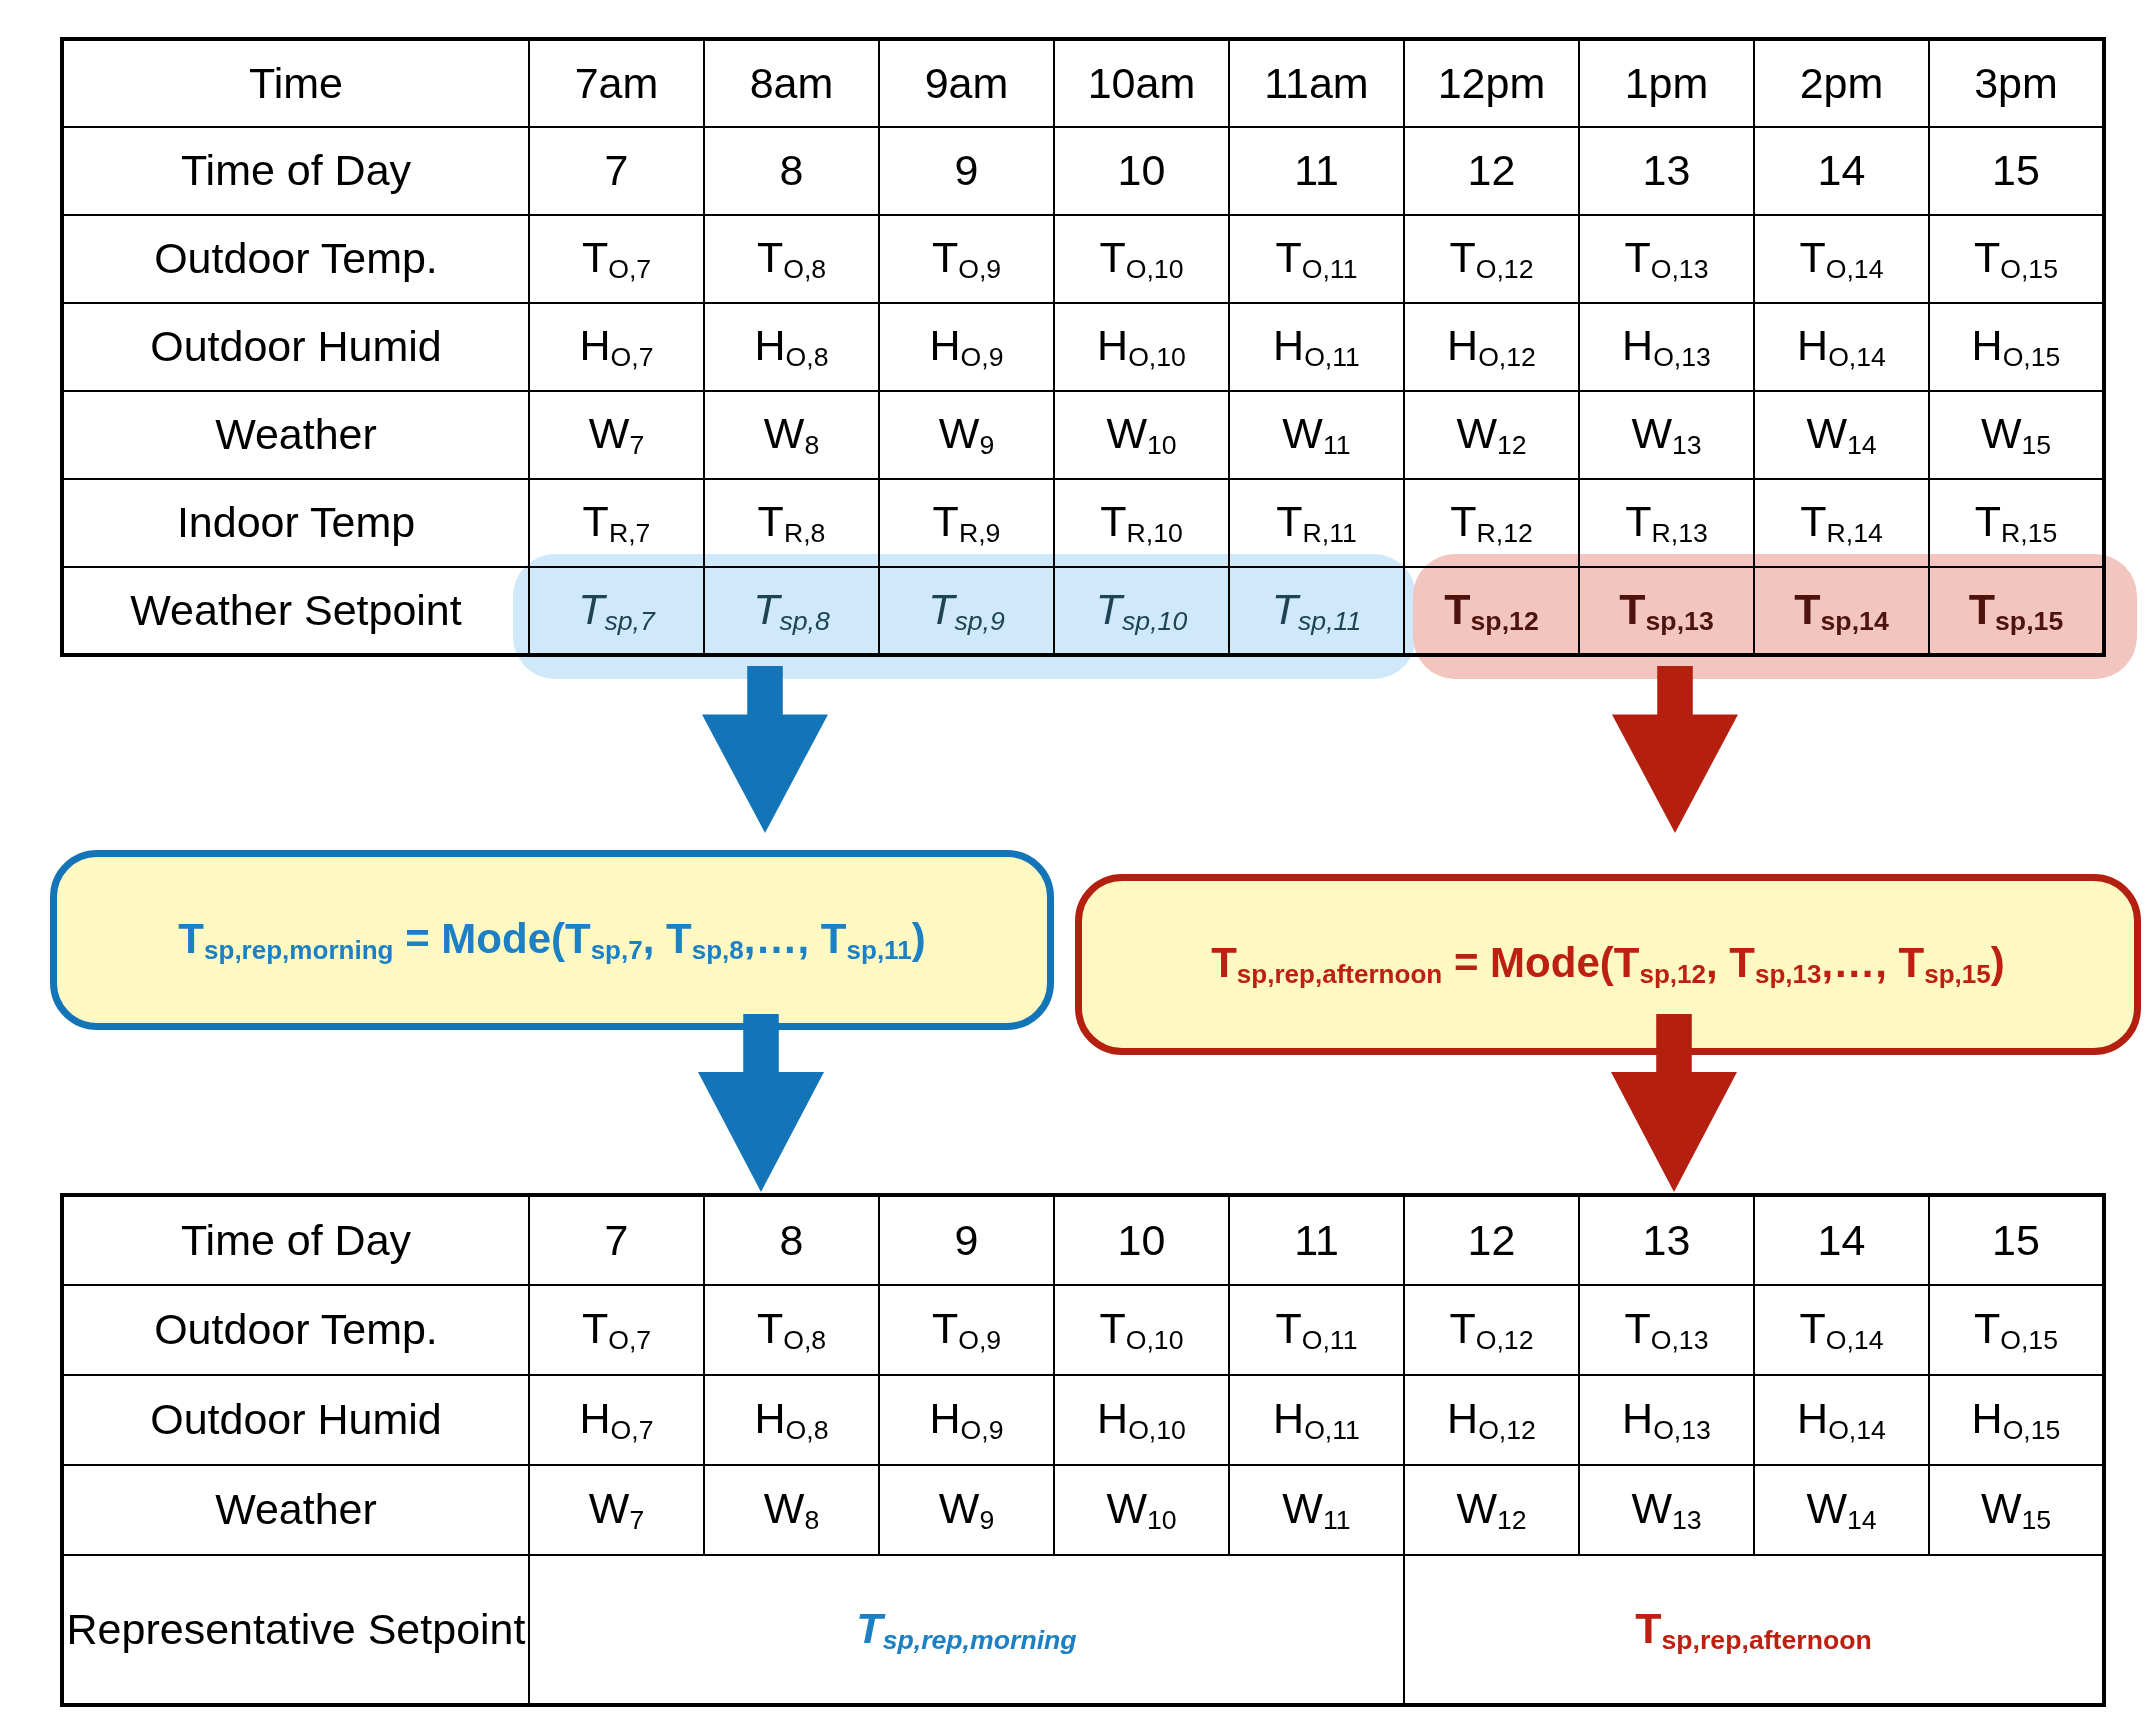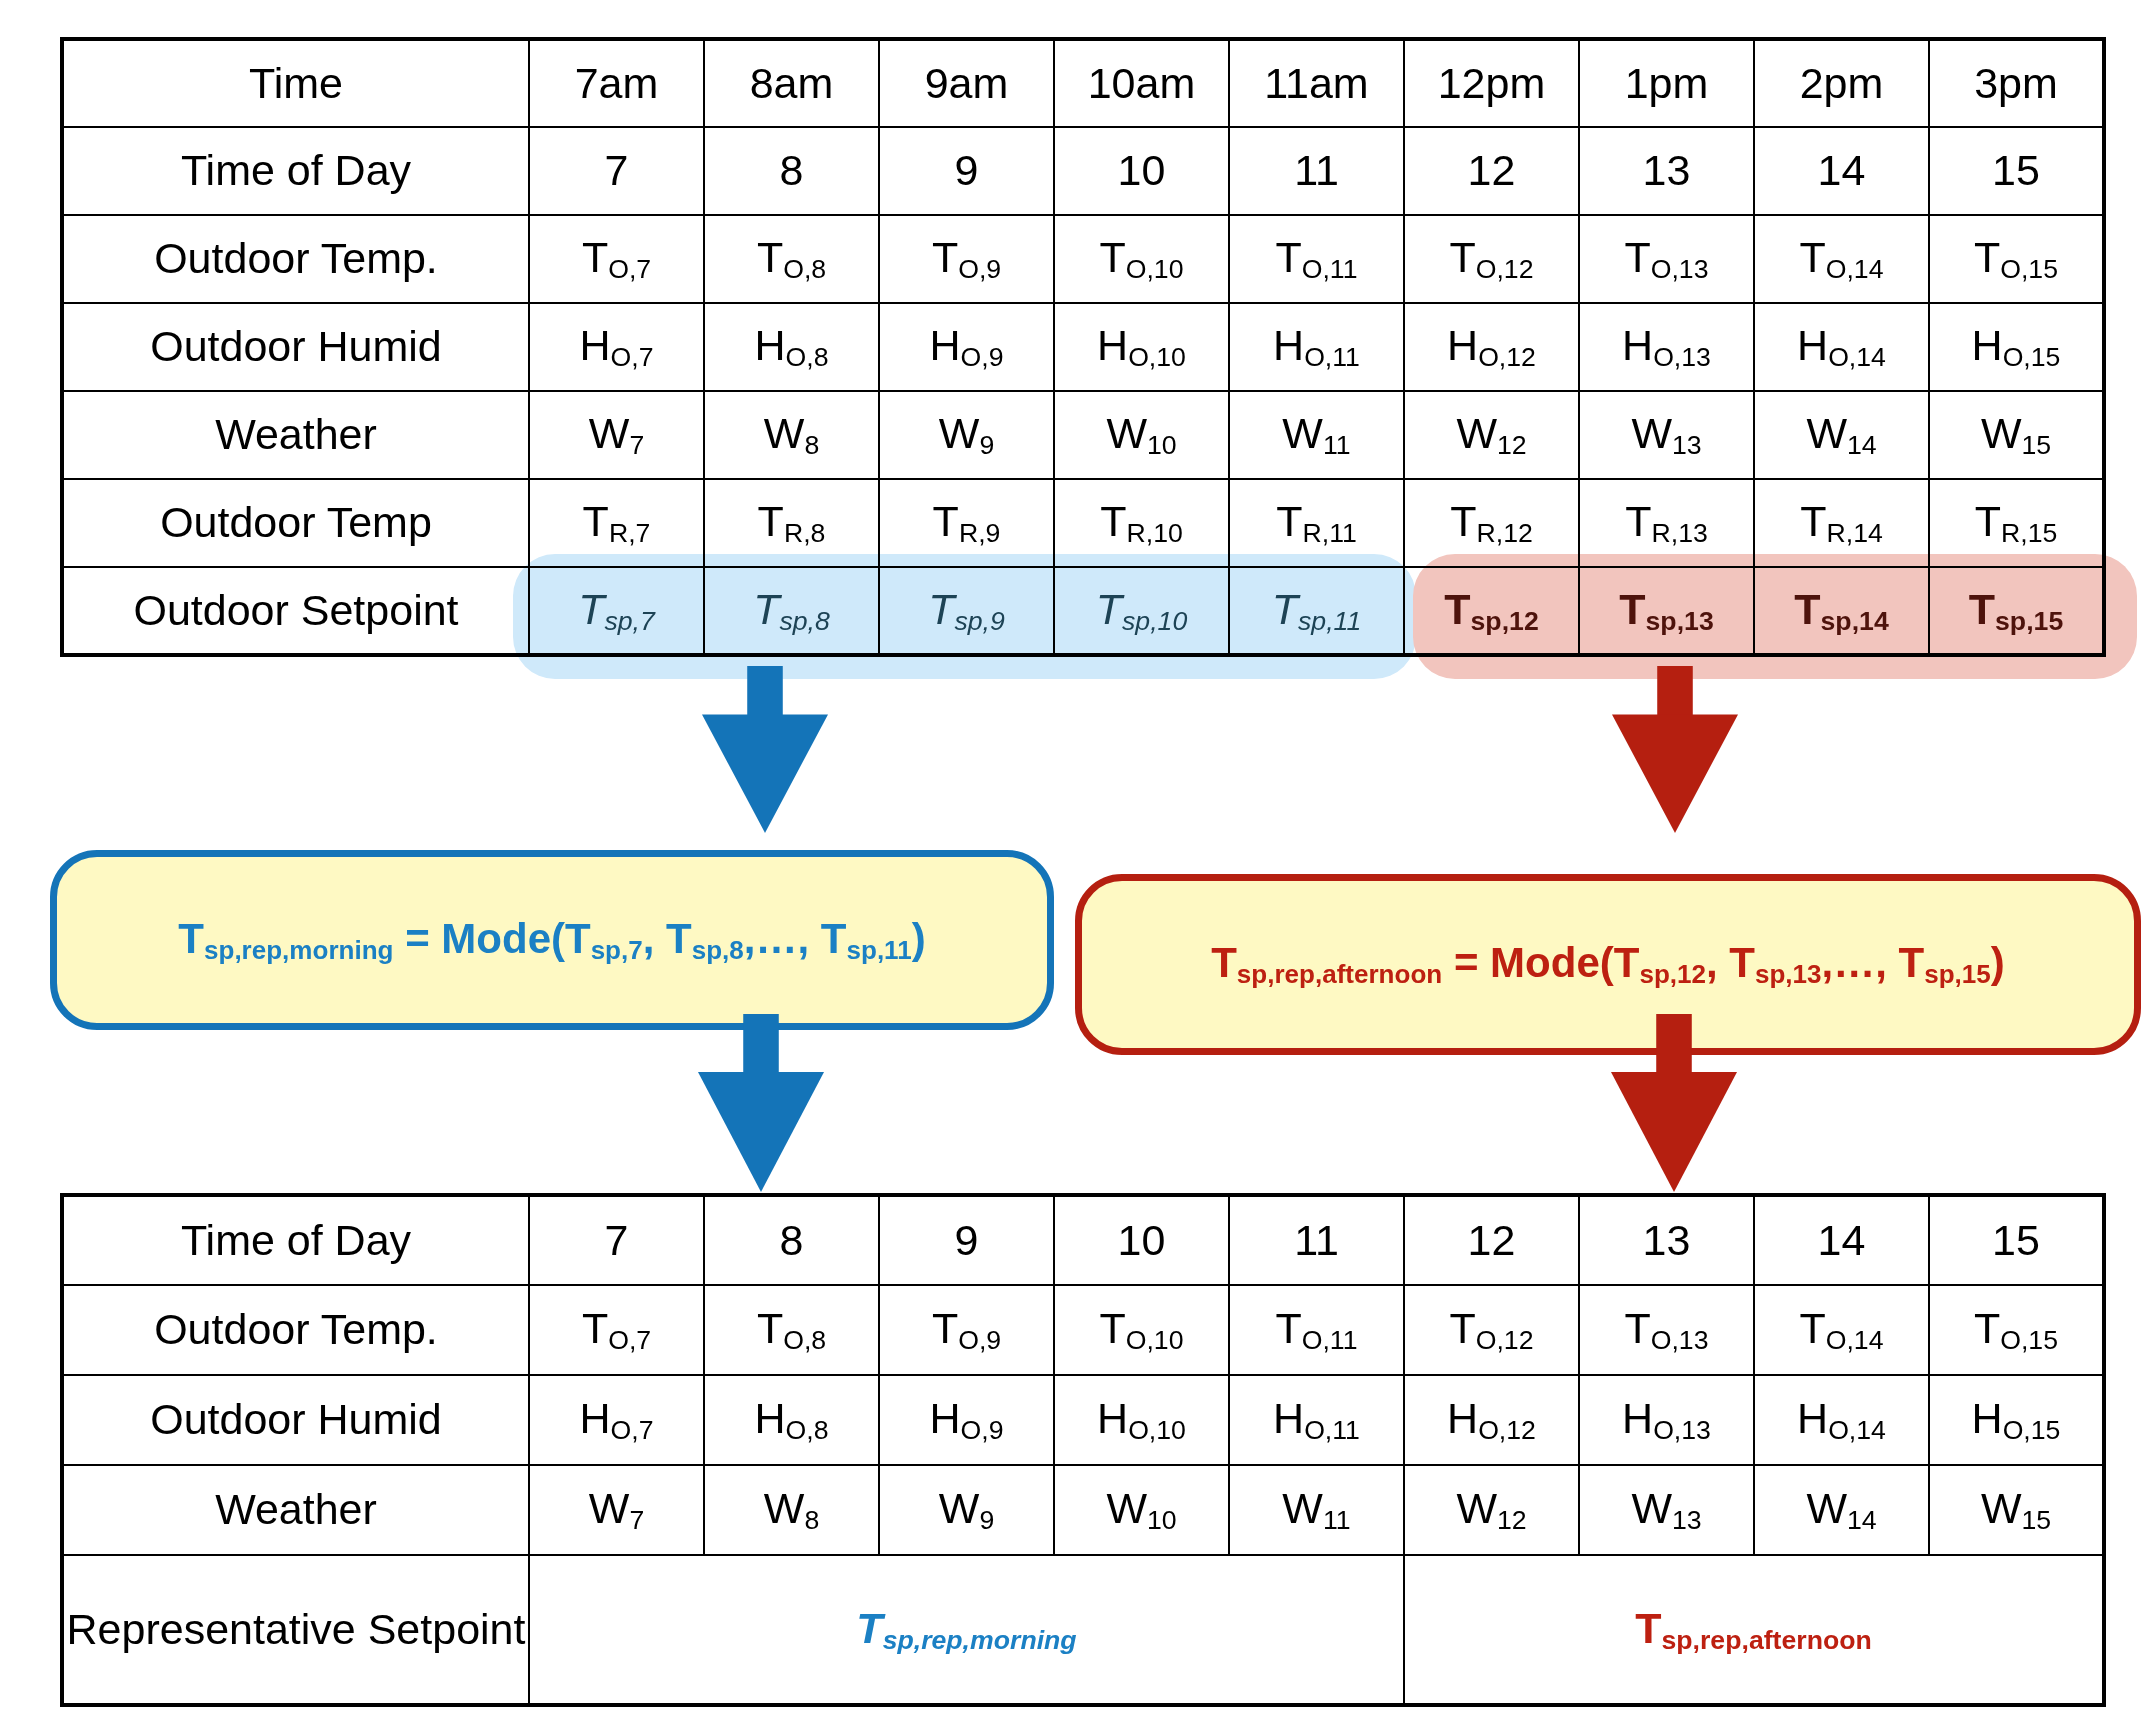--- a/index.html
+++ b/index.html
@@ -124,33 +124,33 @@
           <td><span>W</span><sub class="sub">8</sub></td>
           <td><span>W</span><sub class="sub">9</sub></td>
           <td><span>W</span><sub class="sub">10</sub></td>
           <td><span>W</span><sub class="sub">11</sub></td>
           <td><span>W</span><sub class="sub">12</sub></td>
           <td><span>W</span><sub class="sub">13</sub></td>
           <td><span>W</span><sub class="sub">14</sub></td>
           <td><span>W</span><sub class="sub">15</sub></td>
         </tr>
         <tr>
-          <td class="lbl">Outdoor Temp</td>
+          <td class="lbl">Indoor Temp</td>
           <td><span>T</span><sub class="sub">R,7</sub></td>
           <td><span>T</span><sub class="sub">R,8</sub></td>
           <td><span>T</span><sub class="sub">R,9</sub></td>
           <td><span>T</span><sub class="sub">R,10</sub></td>
           <td><span>T</span><sub class="sub">R,11</sub></td>
           <td><span>T</span><sub class="sub">R,12</sub></td>
           <td><span>T</span><sub class="sub">R,13</sub></td>
           <td><span>T</span><sub class="sub">R,14</sub></td>
           <td><span>T</span><sub class="sub">R,15</sub></td>
         </tr>
         <tr>
-          <td class="lbl">Outdoor Setpoint</td>
+          <td class="lbl">Weather Setpoint</td>
           <td class="p-morning"><span>T</span><sub class="sub">sp,7</sub></td>
           <td class="p-morning"><span>T</span><sub class="sub">sp,8</sub></td>
           <td class="p-morning"><span>T</span><sub class="sub">sp,9</sub></td>
           <td class="p-morning"><span>T</span><sub class="sub">sp,10</sub></td>
           <td class="p-morning"><span>T</span><sub class="sub">sp,11</sub></td>
           <td class="p-afternoon"><span>T</span><sub class="sub">sp,12</sub></td>
           <td class="p-afternoon"><span>T</span><sub class="sub">sp,13</sub></td>
           <td class="p-afternoon"><span>T</span><sub class="sub">sp,14</sub></td>
           <td class="p-afternoon"><span>T</span><sub class="sub">sp,15</sub></td>
         </tr>

